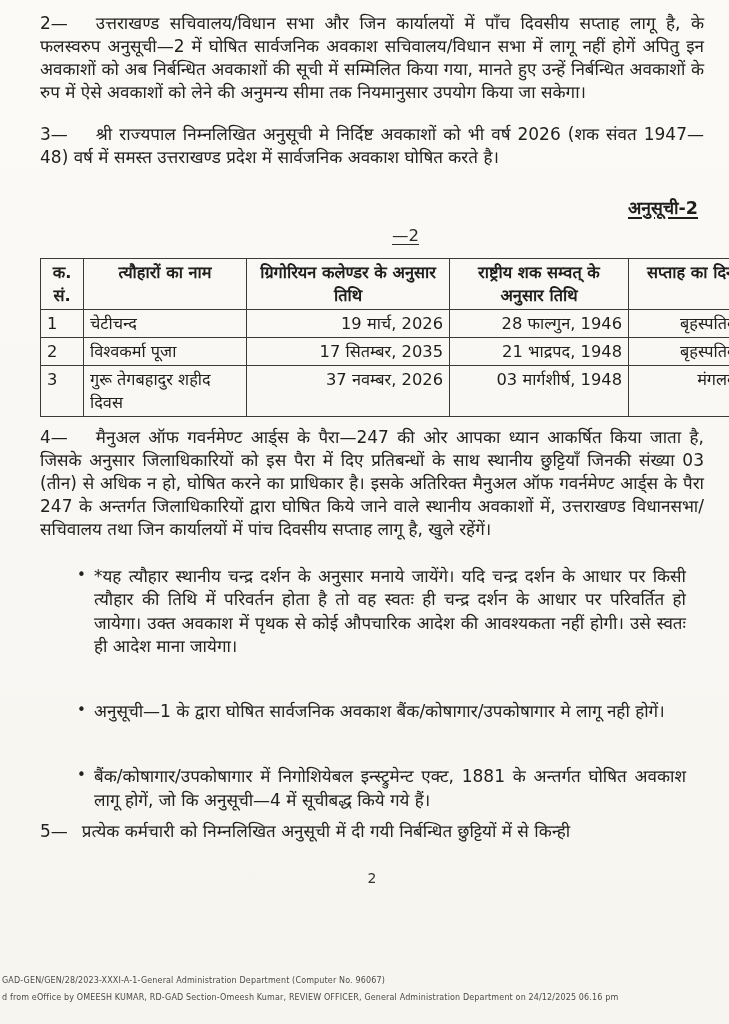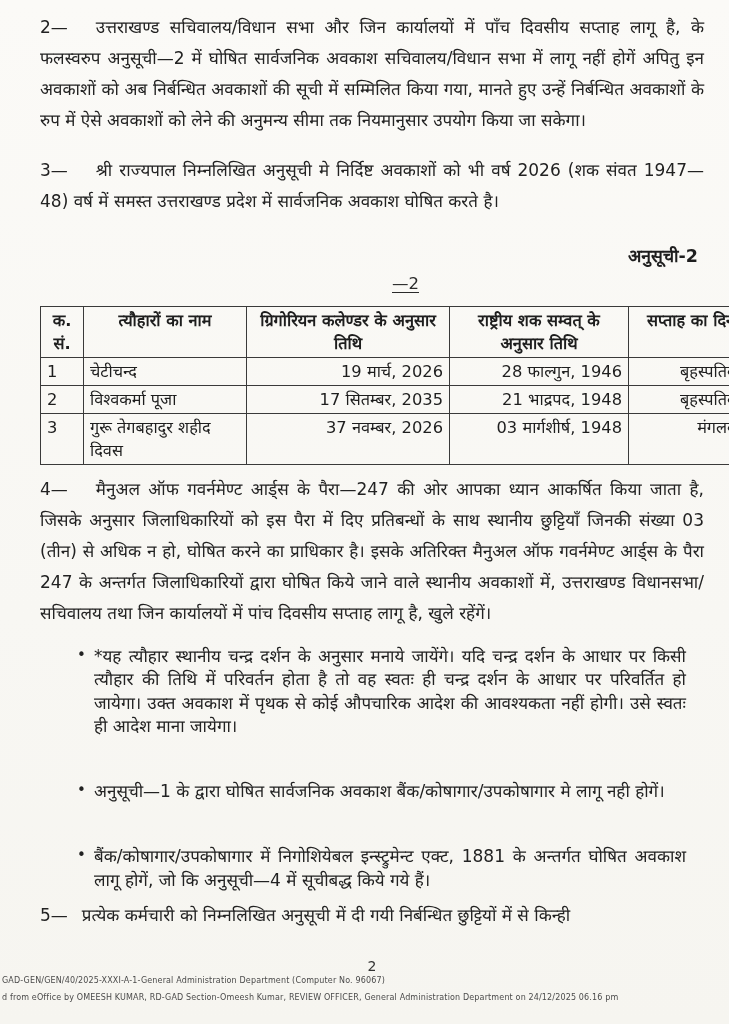--- a/index.html
+++ b/index.html
@@ -14,34 +14,35 @@
     background:linear-gradient(180deg,#fbfaf7 0%, #f8f7f3 60%, #f6f5f0 100%);
     color:#1e1e1e;
     overflow:hidden;
   }
   .content {
     position:absolute; left:40px; right:25px; top:12px;
   }
   .para {
     margin:0 0 19px 0;
     font-size:17px;
-    line-height:31px;
+    line-height:23px;
     text-align:justify;
     color:#222;
   }
   .pnum { padding-right:28px; font-weight:500; }
   .para-3 { margin-bottom:16px; }
   .annexure {
     margin-top:26px;
     text-align:right;
     padding-right:6px;
     font-size:17.5px;
     font-weight:bold;
   }
   .annexure span {
+    text-decoration:underline;
     text-decoration-thickness:1.8px;
     text-underline-offset:3px;
   }
   .pagemarker {
     margin:7px 0 0 352px;
     width:max-content;
     font-size:16.5px;
     text-decoration:underline;
     text-underline-offset:3px;
     color:#2a2a2a;
@@ -65,21 +66,21 @@
   .c0 { width:30px; }
   .c1 { width:150px; }
   .c2 { width:190px; }
   .c3 { width:166px; }
   .c4 { width:112px; }
   td.c0, td.c1 { text-align:left; }
   td.c2, td.c3, td.c4 { text-align:right; }
   .para-4 { margin-top:9px; margin-bottom:0; }
   ul.bullets {
     list-style:none;
-    margin:16px 0 0 0;
+    margin:24px 0 0 0;
     padding:0 18px 0 37px;
   }
   ul.bullets li {
     position:relative;
     padding-left:17px;
     font-size:17px;
     line-height:23.3px;
     text-align:justify;
     color:#222;
   }
@@ -163,16 +164,16 @@
       <li>अनुसूची—1 के द्वारा घोषित सार्वजनिक अवकाश बैंक/कोषागार/उपकोषागार मे लागू नही होगें।</li>
       <li>बैंक/कोषागार/उपकोषागार में निगोशियेबल इन्स्ट्रुमेन्ट एक्ट, 1881 के अन्तर्गत घोषित अवकाश लागू होगें, जो कि अनुसूची—4 में सूचीबद्ध किये गये हैं।</li>
     </ul>
 
     <p class="para para-5"><span class="pnum">5—</span><span>प्रत्येक कर्मचारी को निम्नलिखित अनुसूची में दी गयी निर्बन्धित छुट्टियों में से किन्ही</span></p>
 
     <div class="pagenum">2</div>
   </div>
 
   <div class="footer">
-    <div>GAD-GEN/GEN/40/2025-XXXI-A-1-General Administration Department (Computer No. 96067)</div>
+    <div>GAD-GEN/GEN/28/2023-XXXI-A-1-General Administration Department (Computer No. 96067)</div>
     <div>d from eOffice by OMEESH KUMAR, RD-GAD Section-Omeesh Kumar, REVIEW OFFICER, General Administration Department on 24/12/2025 06.16 pm</div>
   </div>
 </div>
 
 </body></html>

